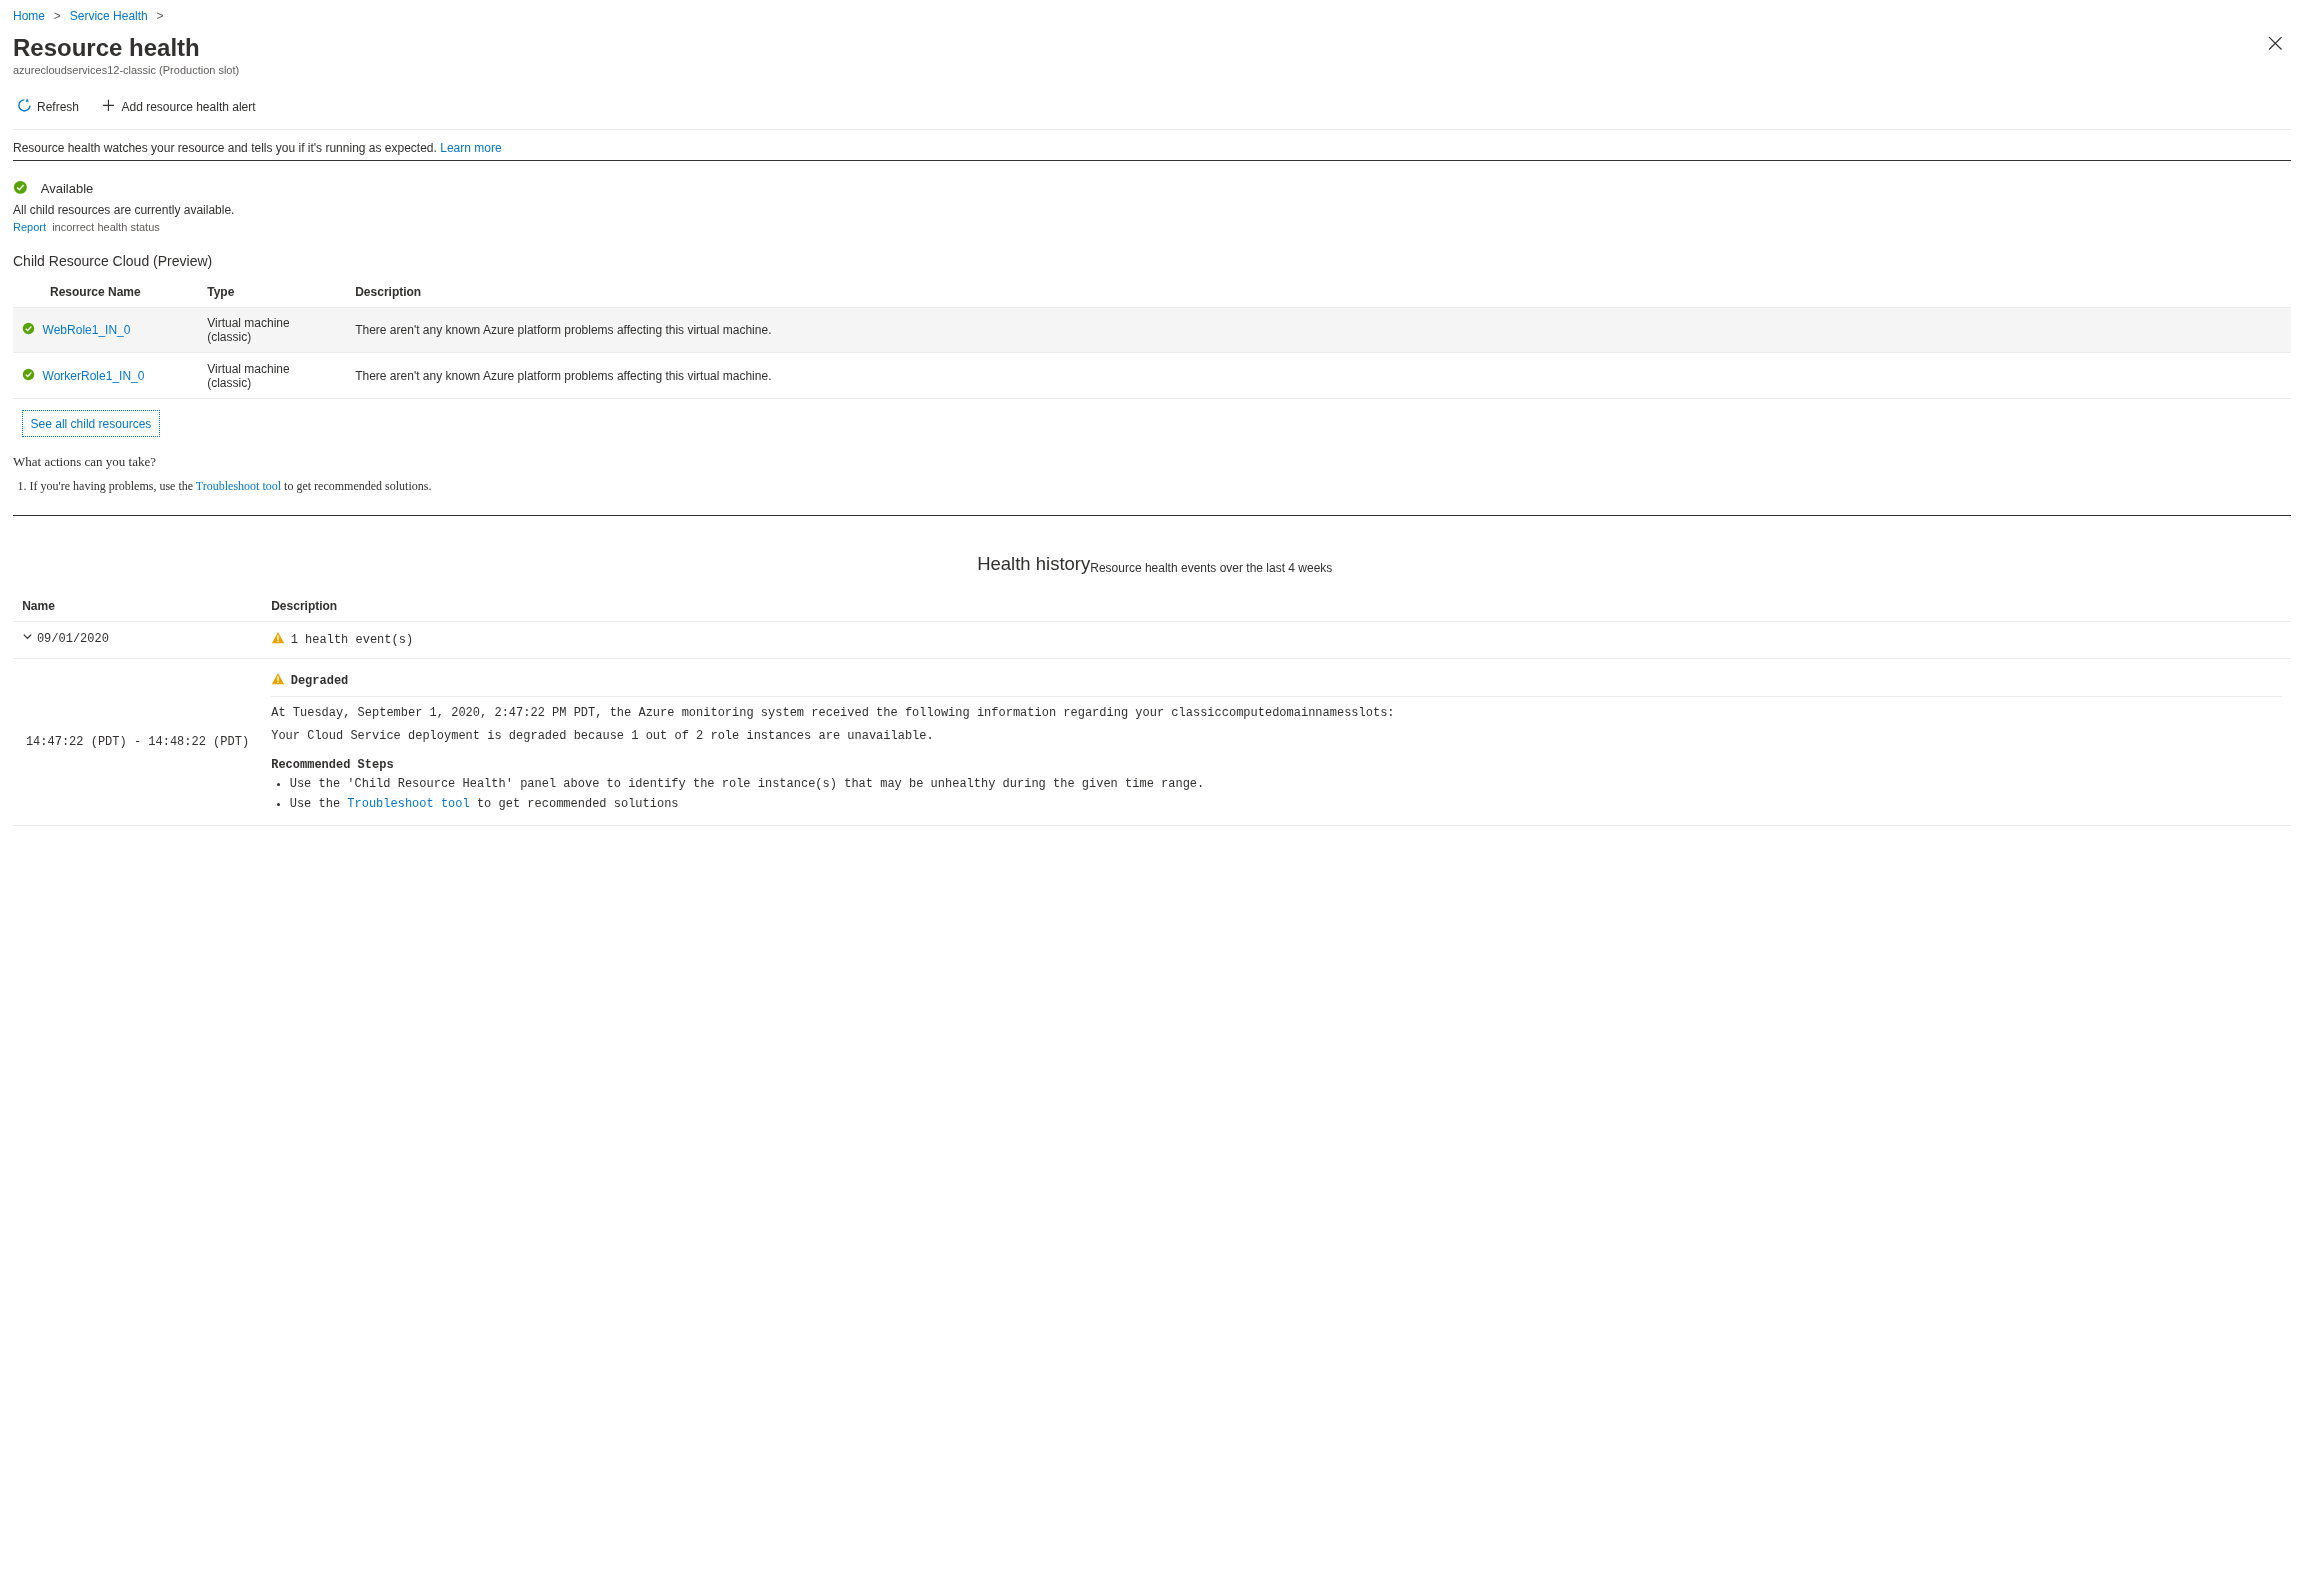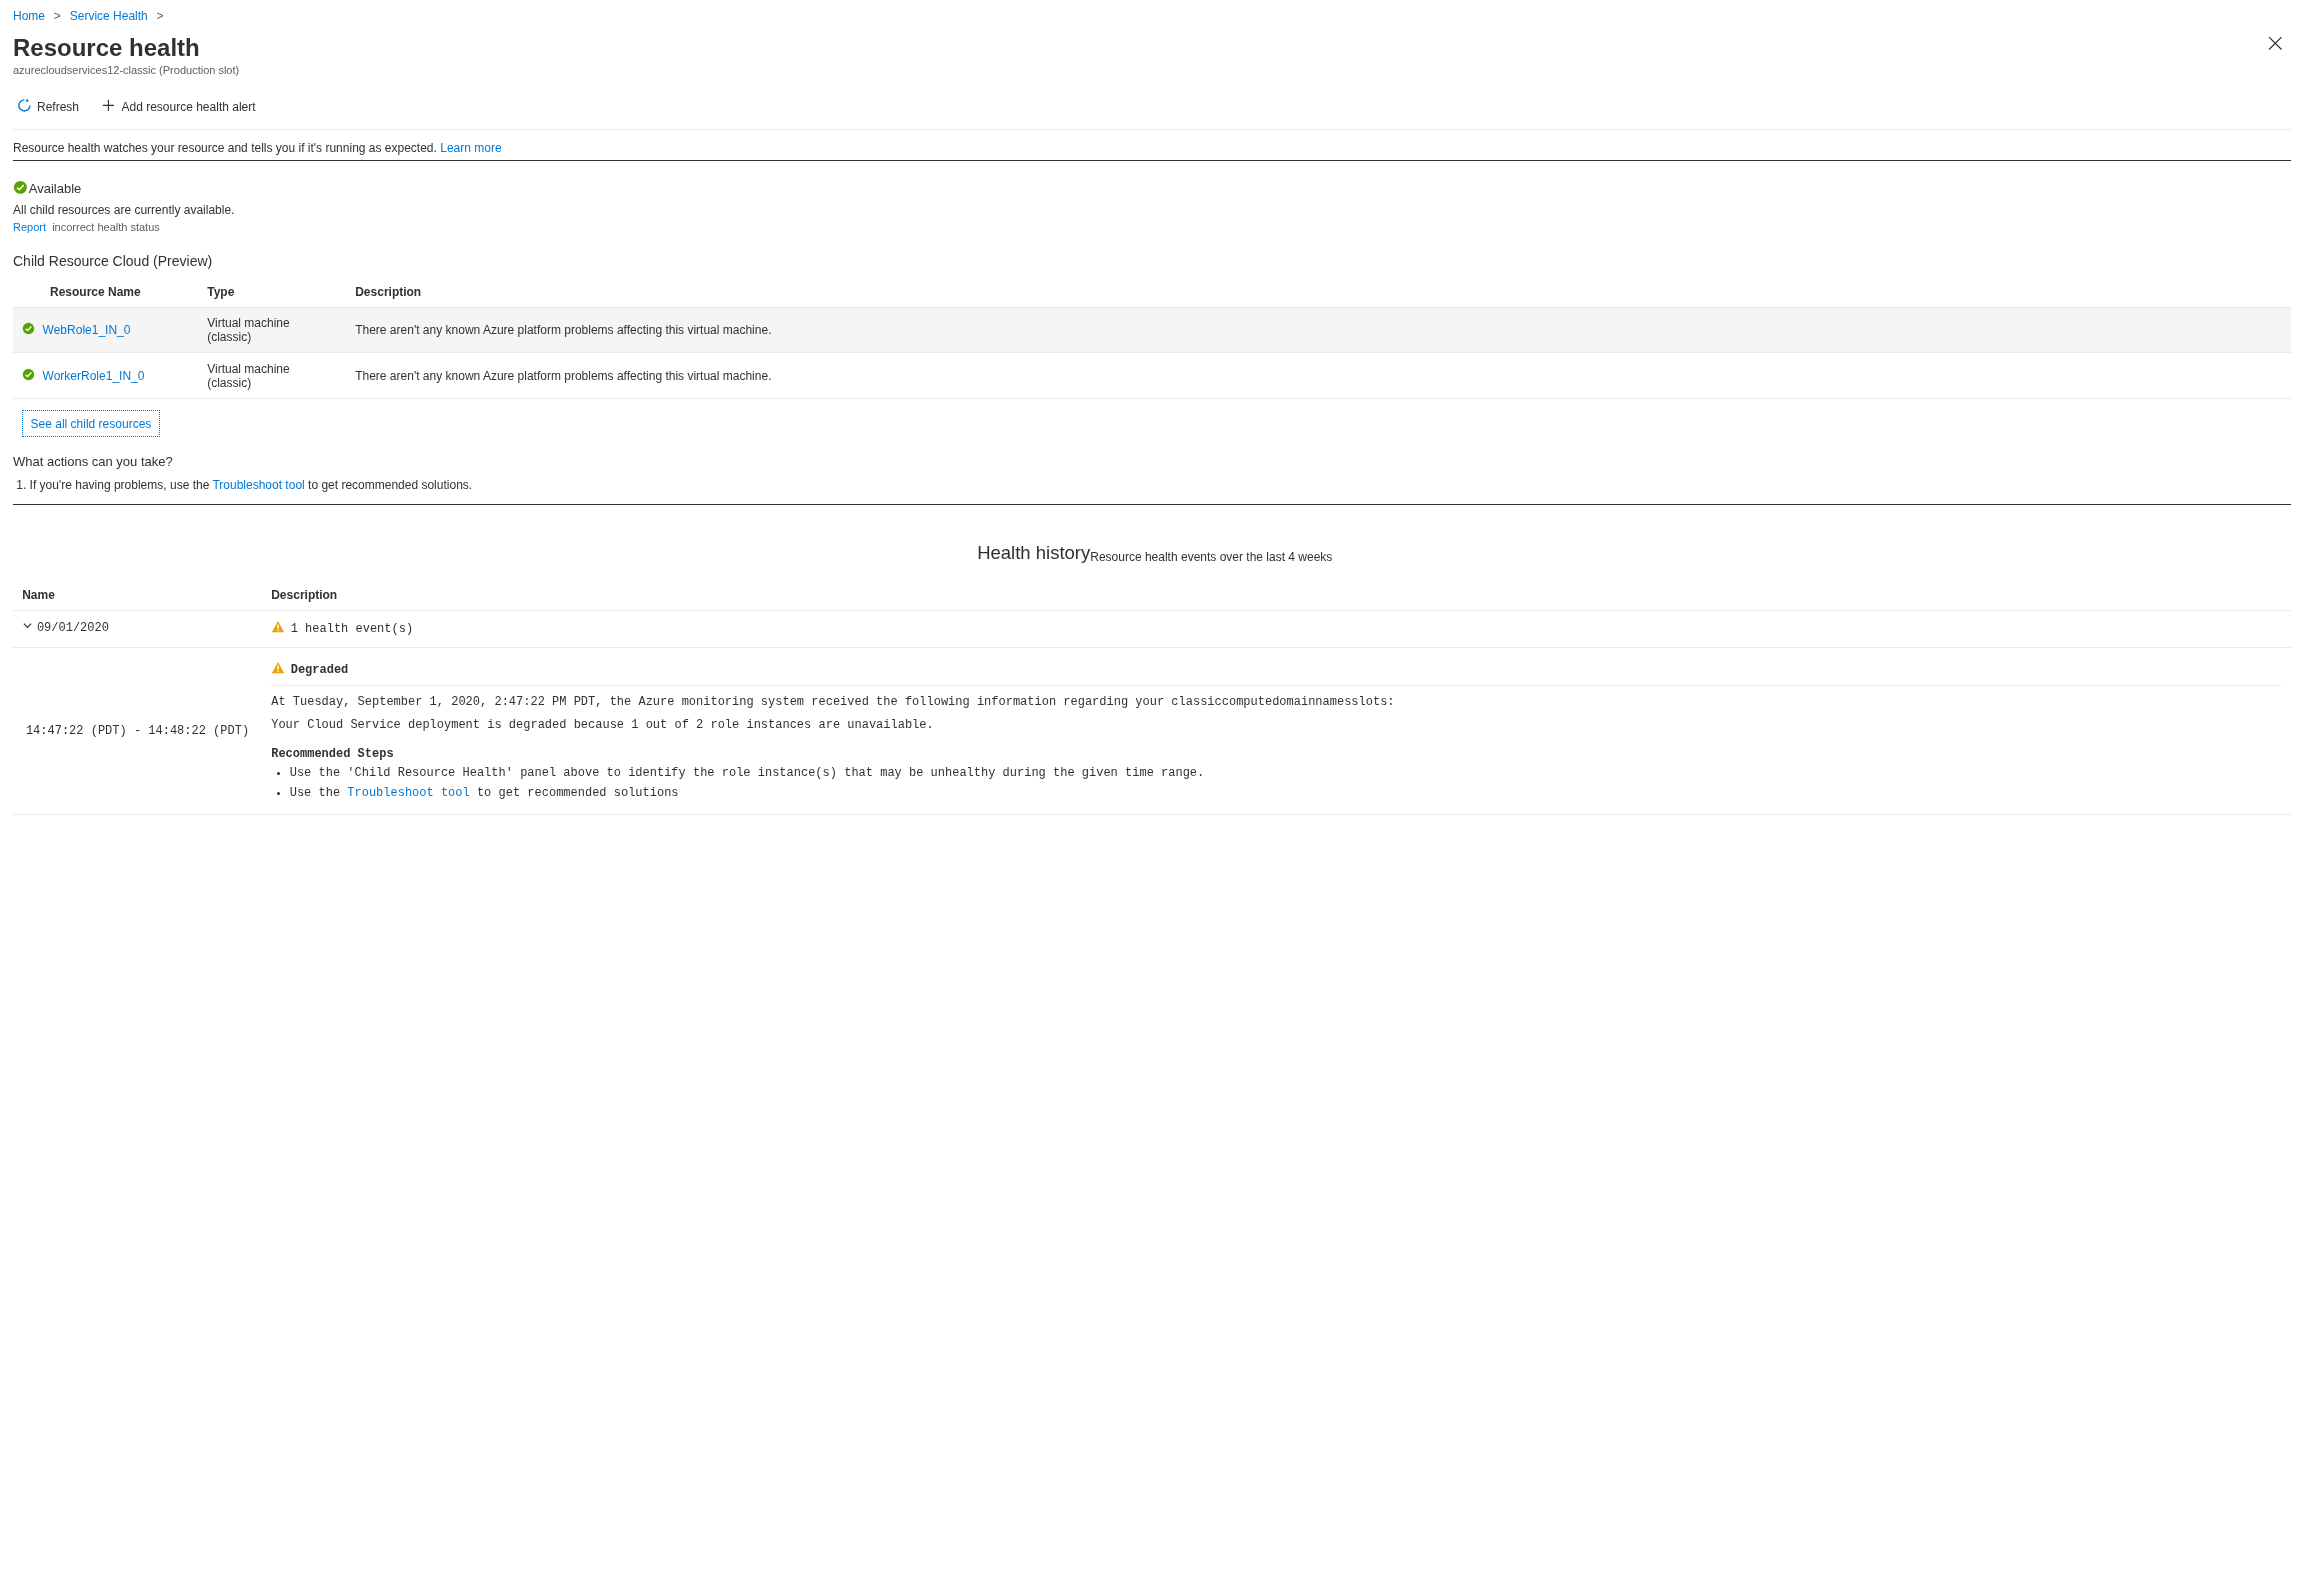--- a/index.html
+++ b/index.html
@@ -16,22 +16,22 @@
   .breadcrumb .crumb-link { color: #0078d4; }
   .breadcrumb .sep { padding: 0 5.5px; color: #605e5c; }
   .title-row { display: flex; align-items: flex-start; justify-content: space-between; }
   .page-title { font-size: 24px; font-weight: 600; margin: 3.7px 0 1.8px 0; }
   .page-subtitle { font-size: 11px; color: #605e5c; margin-bottom: 13px; }
   .close-btn { font-size: 18.5px; font-weight: 300; background: none; border: none; cursor: pointer; padding: 3.7px 7.4px; }
   .toolbar { display: flex; align-items: flex-start; gap: 14.8px; padding: 5.5px 0 9.2px 0; border-bottom: 0.9px solid #edebe9; }
   .toolbar-button { display: flex; align-items: center; gap: 5.5px; background: none; border: none; cursor: pointer; font-size: 12px; color: #323130; padding: 3.7px; }
   .toolbar-button svg { width: 14.8px; height: 14.8px; }
   .intro-section { padding: 11px 0 5.5px 0; border-bottom: 1.8px solid #323130; margin-bottom: 18.5px; }
-  .mid-section { padding-bottom: 7px; border-bottom: 1.8px solid #323130; margin-bottom: 37px; }
-  .status-line { display: flex; align-items: center; gap: 1px; margin-bottom: 5.5px; font-size: 13px;}
+  .mid-section { padding-bottom: 16px; border-bottom: 1.8px solid #323130; margin-bottom: 37px; font-family: Liberation Serif, serif; }
+  .status-line { display: flex; align-items: center; gap: 13px; margin-bottom: 5.5px; font-size: 13px;}
   .status-line svg { width: 14.8px; height: 14.8px; }
   .status-sub { margin: 3.7px 0; }
   .report-line { font-size: 11px; margin-bottom: 20px; }
   .section-sub { font-size: 14px; margin-bottom: 9.2px; }
   .child-table { width: 100%; border-collapse: collapse; font-size: 12px; }
   .child-table thead th { text-align: left; font-weight: 600; padding: 7.4px 9.2px; border-bottom: 0.9px solid #edebe9; }
   .child-table td { padding: 8.3px 9.2px; border-bottom: 0.9px solid #edebe9; }
   .child-table tbody tr:nth-child(odd) { background: #f5f5f5; }
   .res-name-cell { display: flex; align-items: center; gap: 7.4px; text-align: center; }
   .res-name-cell svg { width: 13px; height: 13px; }

